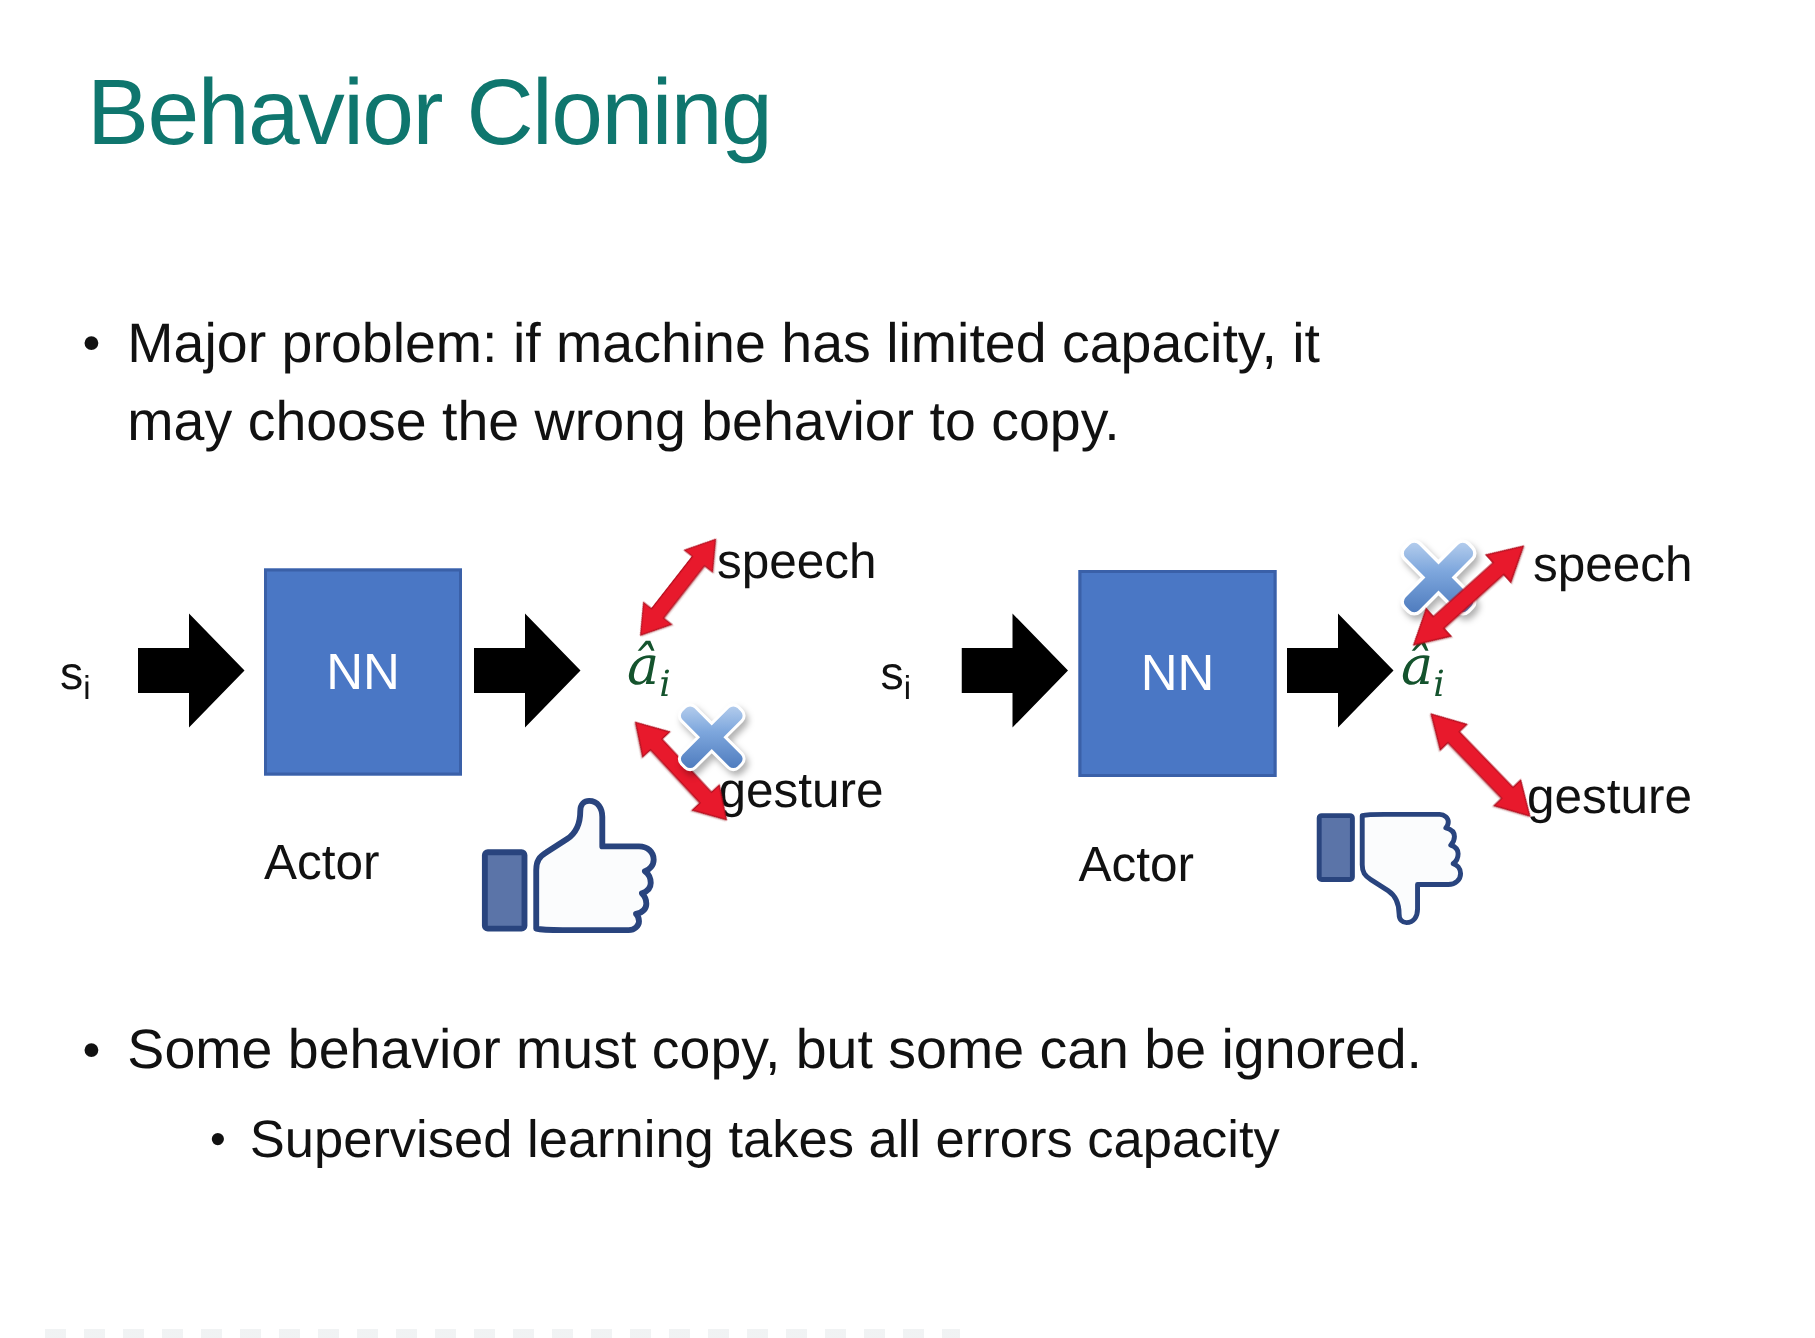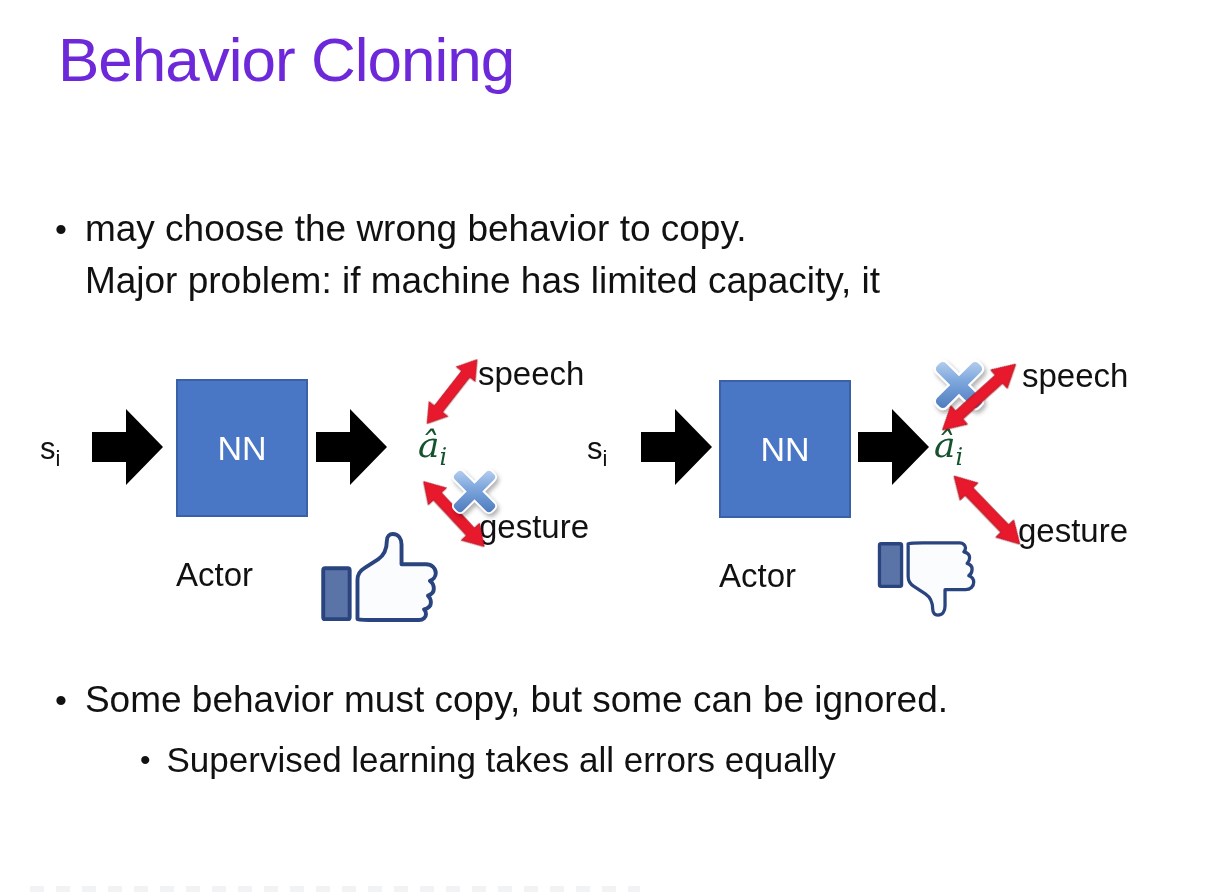--- a/index.html
+++ b/index.html
@@ -1,22 +1,22 @@
 <!DOCTYPE html>
 <html><head>
 <meta charset="utf-8">
 <style>
   html,body{margin:0;padding:0;background:#ffffff;}
   .slide{
     position:relative;width:1210px;height:892px;background:#ffffff;
     overflow:hidden;font-family:"Liberation Sans",sans-serif;color:#111111;
   }
   .title{
-    position:absolute;left:58px;top:24px;margin:0;
-    font-size:62px;font-weight:300;letter-spacing:-1px;color:#6d28d9;
+    position:absolute;left:58px;top:40px;margin:0;
+    font-size:62px;font-weight:300;letter-spacing:-1px;color:#0f766e;
   }
   .bullet{position:absolute;display:flex;align-items:flex-start;}
   .dot{font-size:34px;line-height:52px;margin-right:18px;}
   .btext{display:flex;flex-direction:column;}
   .bline,.bspan{font-size:37px;line-height:52px;white-space:nowrap;}
   .b1{left:55px;top:203px;}
   .b2{left:55px;top:674px;}
   .b2s{left:140px;top:736px;}
   .b2s .dot{font-size:30px;line-height:48px;margin-right:16px;}
   .b2s .bspan{font-size:35px;line-height:48px;}
@@ -76,22 +76,22 @@
 </head>
 <body>
 
 <div class="slide">
 
   <h1 class="title">Behavior Cloning</h1>
 
   <div class="bullet b1">
     <span class="dot">•</span>
     <div class="btext">
+      <div class="bline">Major problem: if machine has limited capacity, it</div>
       <div class="bline">may choose the wrong behavior to copy.</div>
-      <div class="bline">Major problem: if machine has limited capacity, it</div>
     </div>
   </div>
 
   <div class="sym dl-s"><span>s</span><sub>i</sub></div>
 
   <svg class="blk dl-a1" width="72" height="86" viewBox="0 0 72 86" preserveAspectRatio="none">
       <path d="M0,28 H34 V5 L71,43 L34,81 V58 H0 Z" fill="#000000"></path>
     </svg>
 
   <div class="nnbox dl-nn">
@@ -181,18 +181,18 @@
     <path d="M38,90 L38,50 C38,44 40,41 45,38 L59,29 C65,25 68,18 68,10 C68,5 71,3 74,3 C80,3 83,8 83,14 L83,34 L108,34 C114,34 118,38 118,43 C118,47 115,50 112,51 C115,53 116,56 116,59 C116,63 113,65 110,66 C112,68 113,70 113,73 C113,77 110,79 106,80 C107,81 108,83 108,85 C108,88 105,91 101,91 L56,91 C48,91 42,91 38,90 Z" fill="#fbfcfd" stroke="#29447e" stroke-width="4" stroke-linejoin="round"></path>
   </svg>
 
   <div class="bullet b2">
     <span class="dot">•</span>
     <span class="bspan">Some behavior must copy, but some can be ignored.</span>
   </div>
 
   <div class="bullet b2s">
     <span class="dot">•</span>
-    <span class="bspan">Supervised learning takes all errors equally</span>
+    <span class="bspan">Supervised learning takes all errors capacity</span>
   </div>
 
   <div class="bottom-artifact"></div>
 
 </div>
 
 </body></html>

